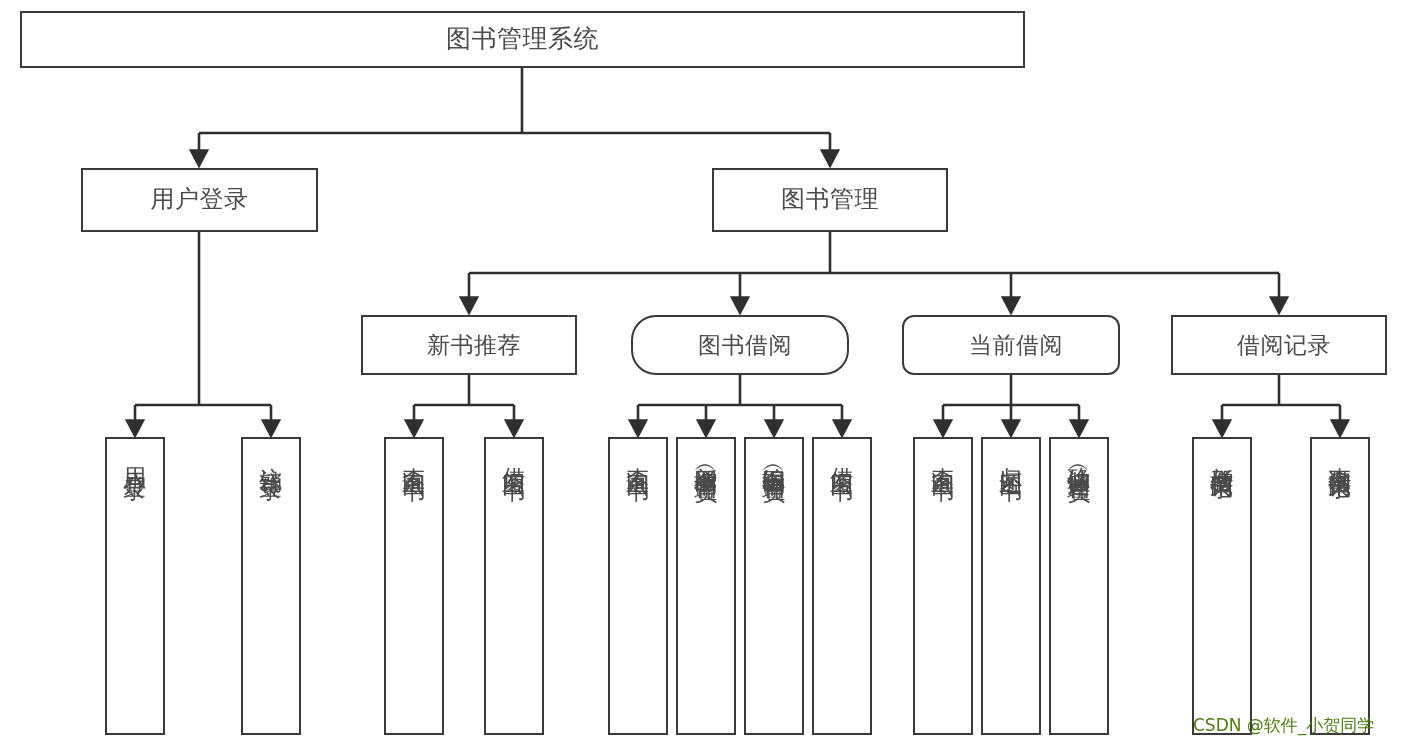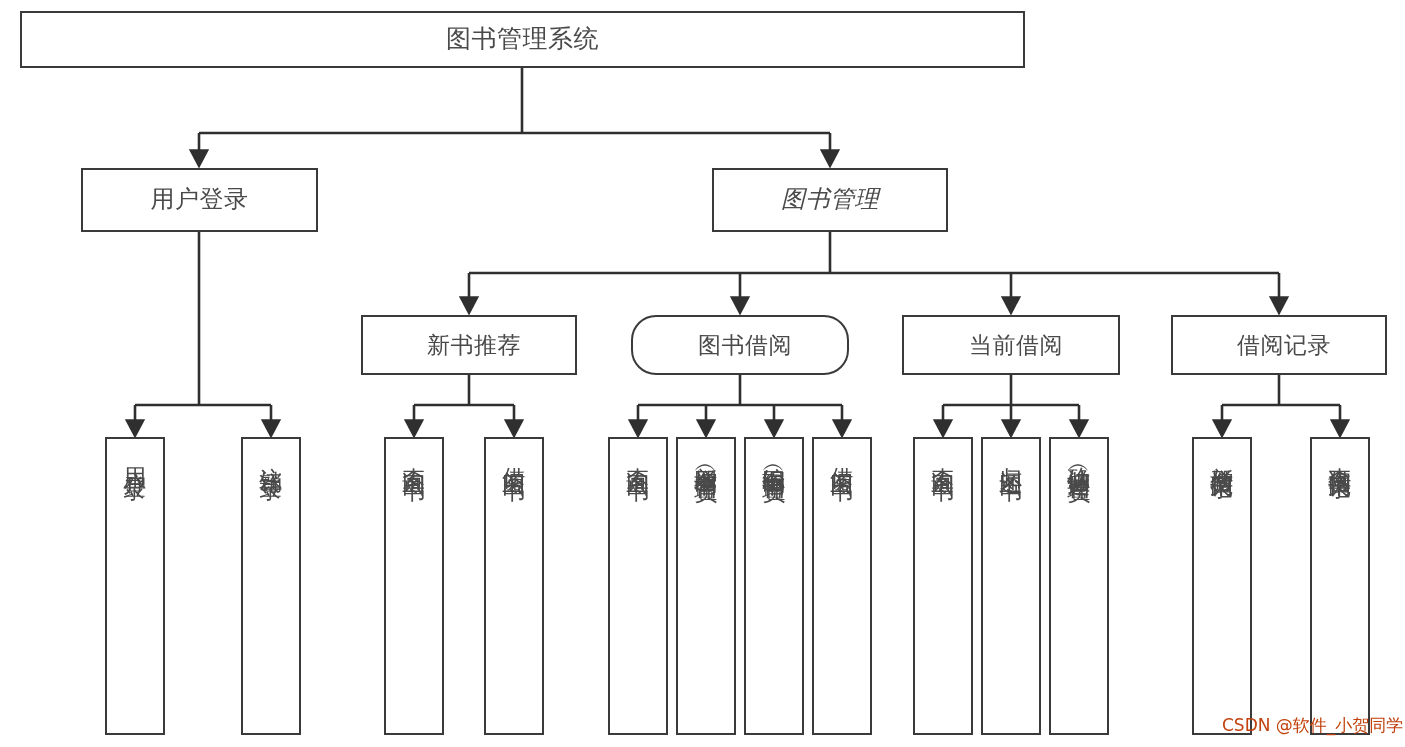--- a/index.html
+++ b/index.html
@@ -60,25 +60,24 @@
   }
   .node.leaf.tall-text .node-label {
     max-height: 278px;
     letter-spacing: 2px;
   }
   #watermark {
     position: absolute;
     left: 1193px;
     top: 714px;
     font-size: 17px;
-    color: #c2410c;
+    color: #4d7c0f;
     white-space: nowrap;
     z-index: 5;
     font-family: "DejaVu Sans", "Liberation Sans", sans-serif;
-    padding-left: 29px;
   }
 </style>
 </head>
 <body>
 
 <div id="diagram-root">
 
   <svg id="edge-layer" viewBox="0 0 1405 747" xmlns="http://www.w3.org/2000/svg">
     <defs>
       <marker id="arrowhead" markerWidth="9" markerHeight="9" refX="3.4" refY="4.5" orient="auto" markerUnits="strokeWidth">
@@ -130,31 +129,31 @@
     </g>
   </svg>
 
   <div class="node root" style="left:20px; top:11px; width:1005px; height:57px;">
     <span class="node-label">图书管理系统</span>
   </div>
 
   <div class="node level1" style="left:81px; top:168px; width:237px; height:64px;">
     <span class="node-label">用户登录</span>
   </div>
-  <div class="node level1" style="left:712px; top:168px; width:236px; height:64px;font-style:italic;">
+  <div class="node level1" style="left:712px; top:168px; width:236px; height:64px;">
     <span class="node-label">图书管理</span>
   </div>
 
   <div class="node level2" style="left:361px; top:315px; width:216px; height:60px;">
     <span class="node-label">新书推荐</span>
   </div>
   <div class="node level2" style="left:631px; top:315px; width:218px; height:60px;border-radius:25px;">
     <span class="node-label">图书借阅</span>
   </div>
-  <div class="node level2" style="left:902px; top:315px; width:218px; height:60px;">
+  <div class="node level2" style="left:902px; top:315px; width:218px; height:60px;border-radius:12px;">
     <span class="node-label">当前借阅</span>
   </div>
   <div class="node level2" style="left:1171px; top:315px; width:216px; height:60px;">
     <span class="node-label">借阅记录</span>
   </div>
 
   <div class="node leaf" style="left:105px; top:437px; width:60px; height:298px;">
     <span class="node-label">用户登录</span>
   </div>
   <div class="node leaf" style="left:241px; top:437px; width:60px; height:298px;">

